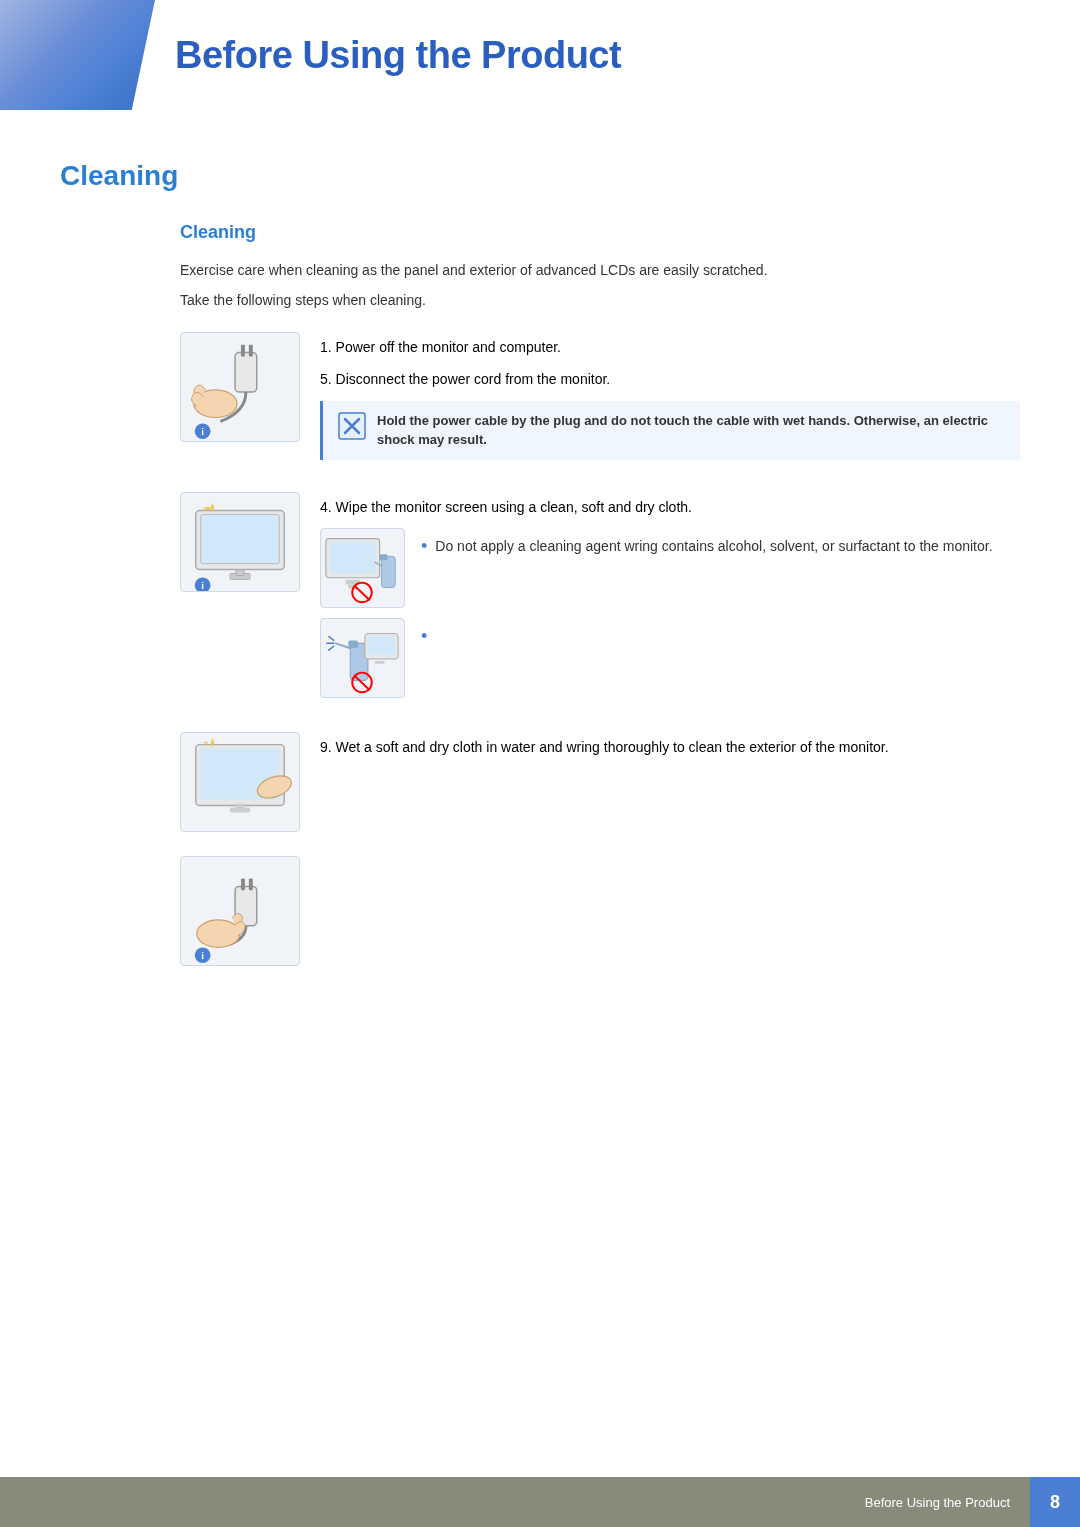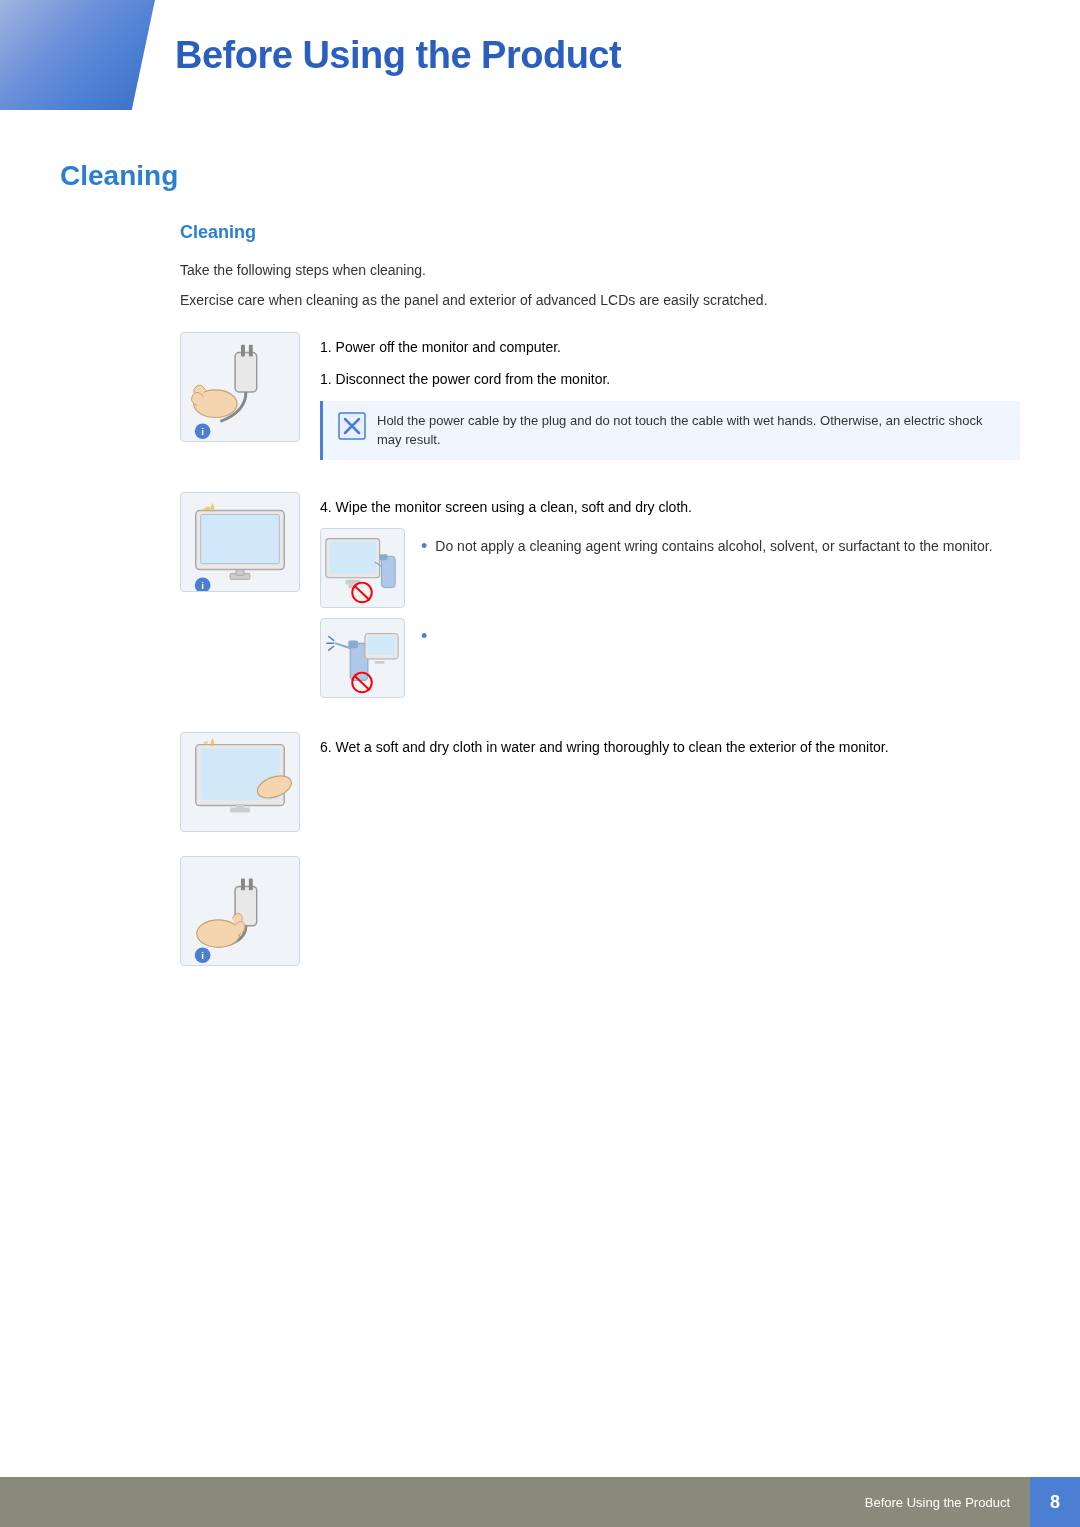--- a/index.html
+++ b/index.html
@@ -136,20 +136,21 @@
     
     .warning-box {
       display: flex;
       align-items: flex-start;
       gap: 10px;
       background: #f0f6ff;
       border-left: 3px solid #4a7fd4;
       padding: 10px 14px;
       margin-top: 0;
       margin-bottom: 8px;
+      font-weight: bold;
     }
 
     .warning-icon {
       flex-shrink: 0;
       width: 30px;
       height: 30px;
     }
 
     .warning-text {
       font-size: 13px;
@@ -255,22 +256,22 @@
   <h1 class="header-title">Before Using the Product</h1>
 </div>
 
 <div class="content">
 
   <h2 class="section-heading">Cleaning</h2>
 
   <div class="sub-section">
     <h3 class="sub-heading">Cleaning</h3>
 
+    <p class="intro-text">Exercise care when cleaning as the panel and exterior of advanced LCDs are easily scratched.</p>
     <p class="intro-text">Take the following steps when cleaning.</p>
-    <p class="intro-text">Exercise care when cleaning as the panel and exterior of advanced LCDs are easily scratched.</p>
 
     <div class="steps-area">
 
       <div class="step-row">
         <div class="step-image img-placeholder plug-svg">
 
           <svg viewBox="0 0 120 110" width="120" height="110" xmlns="http://www.w3.org/2000/svg">
 
             <rect x="55" y="20" width="22" height="40" rx="4" fill="#e8e8e8" stroke="#999" stroke-width="1.5"></rect>
 
@@ -282,21 +283,21 @@
             <ellipse cx="35" cy="72" rx="22" ry="14" fill="#f5d5b0" stroke="#c8a070" stroke-width="1.2"></ellipse>
             <path d="M18 68 Q10 60 15 55 Q20 50 25 58" fill="#f5d5b0" stroke="#c8a070" stroke-width="1"></path>
             <path d="M16 74 Q8 70 12 63 Q17 57 23 65" fill="#f5d5b0" stroke="#c8a070" stroke-width="1"></path>
 
             <circle cx="22" cy="100" r="8" fill="#4a7fd4"></circle>
             <text x="22" y="104" text-anchor="middle" fill="white" font-size="10" font-weight="bold">i</text>
           </svg>
         </div>
         <div class="step-content">
           <p class="step-text">1. Power off the monitor and computer.</p>
-          <p class="step-text">1. Disconnect the power cord from the monitor.</p>
+          <p class="step-text">5. Disconnect the power cord from the monitor.</p>
 
           <div class="warning-box">
             <div class="warning-icon">
               <svg viewBox="0 0 30 30" width="30" height="30" xmlns="http://www.w3.org/2000/svg">
                 <rect x="2" y="2" width="26" height="26" rx="2" fill="#e8f0ff" stroke="#4a7fd4" stroke-width="1.5"></rect>
                 <path d="M8 8 L22 22 M22 8 L8 22" stroke="#4a7fd4" stroke-width="2.5" stroke-linecap="round"></path>
               </svg>
             </div>
             <p class="warning-text">Hold the power cable by the plug and do not touch the cable with wet hands. Otherwise, an electric shock may result.</p>
           </div>
@@ -386,21 +387,21 @@
             <rect x="50" y="76" width="20" height="5" rx="1" fill="#ccc"></rect>
             <rect x="56" y="72" width="8" height="6" rx="1" fill="#ccc"></rect>
 
             <ellipse cx="95" cy="55" rx="18" ry="10" fill="#f5d5b0" stroke="#c8a070" stroke-width="1.2" transform="rotate(-20, 95, 55)"></ellipse>
 
             <path d="M30 10 L32 5 L34 10 L32 15 Z" fill="#f0c040" opacity="0.8"></path>
             <path d="M27 12 L22 10 L27 8" fill="#f0c040" opacity="0.7"></path>
           </svg>
         </div>
         <div class="step-content">
-          <p class="step-text">6. Wet a soft and dry cloth in water and wring thoroughly to clean the exterior of the monitor.</p>
+          <p class="step-text">9. Wet a soft and dry cloth in water and wring thoroughly to clean the exterior of the monitor.</p>
         </div>
       </div>
 
       <div class="step-row">
         <div class="step-image img-placeholder plug-svg">
           <svg viewBox="0 0 120 110" width="120" height="110" xmlns="http://www.w3.org/2000/svg">
 
             <rect x="55" y="30" width="22" height="40" rx="4" fill="#e8e8e8" stroke="#999" stroke-width="1.5"></rect>
 
             <rect x="61" y="22" width="4" height="12" rx="1" fill="#888"></rect>

